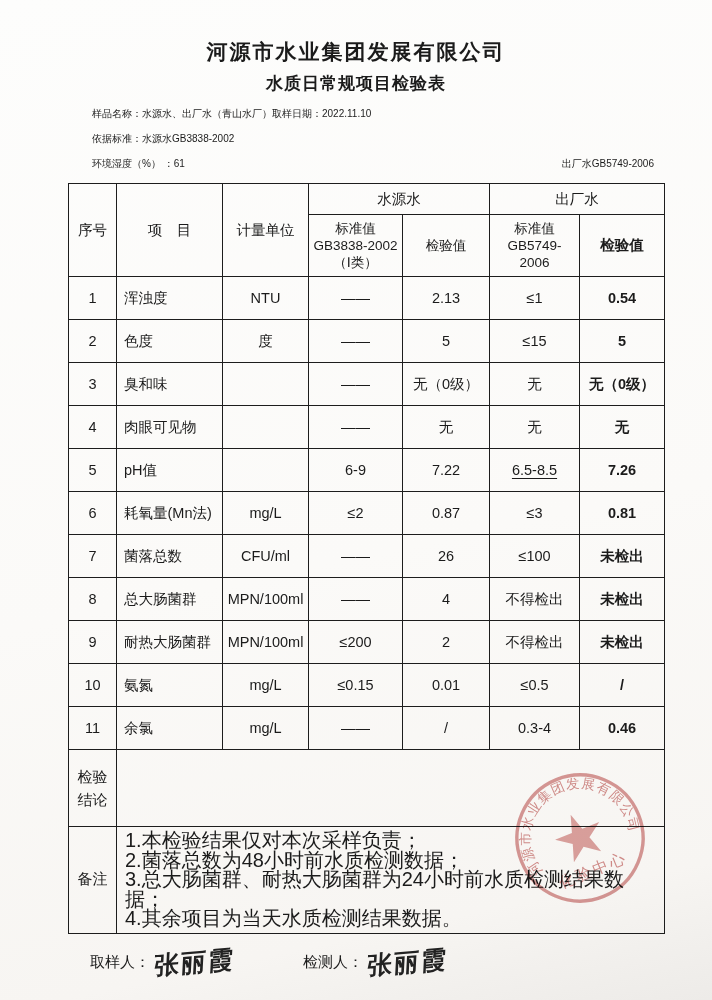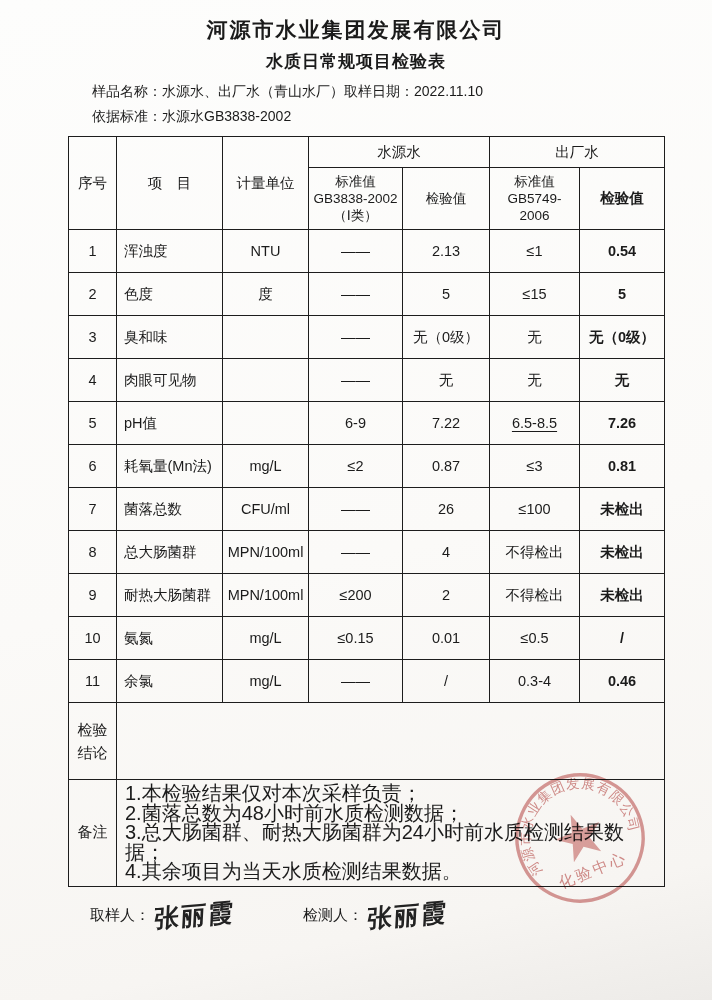--- a/index.html
+++ b/index.html
@@ -9,40 +9,40 @@
     background: #e9e7e4;
     color: #1b1b1b;
   }
   .page {
     position: relative;
     width: 712px;
     height: 1000px;
     margin: 0 auto;
     background: linear-gradient(168deg, #fdfdfc 0%, #fbfaf8 55%, #f7f5f2 88%, #edebe8 100%);
     overflow: hidden;
-    padding-top: 16px;
+    padding-top: 38px;
   }
   .title {
     text-align: center;
     font-size: 21px;
     font-weight: bold;
     letter-spacing: 2px;
     line-height: 28px;
   }
   .subtitle {
     text-align: center;
     font-size: 17px;
     font-weight: bold;
     letter-spacing: 1px;
     line-height: 27px;
     margin-top: 4px;
   }
   .info {
     margin: 4px 58px 0 92px;
-    font-size: 14px;
+    font-size: 10px;
     line-height: 25px;
   }
   .info-line { display: flex; justify-content: space-between; }
   .info-line .right-part { text-align: right; }
   .tbl {
     border-collapse: collapse;
     margin: 7px 0 0 68px;
     table-layout: fixed;
     width: 596px;
     font-size: 14.5px;
@@ -103,20 +103,24 @@
   <div class="title">河源市水业集团发展有限公司</div>
   <div class="subtitle">水质日常规项目检验表</div>
 
   <div class="info">
     <div class="info-line">
       <span><span>样品名称：</span><span>水源水、出厂水（青山水厂）</span><span>取样日期：</span><span>2022.11.10</span></span>
     </div>
     <div class="info-line">
       <span class="right-part"><span>依据标准：</span><span>水源水GB3838-2002</span></span>
     </div>
+    <div class="info-line">
+      <span><span>环境湿度（%） ：</span><span>61</span></span>
+      <span class="right-part">出厂水GB5749-2006</span>
+    </div>
   </div>
 
   <table class="tbl">
     <colgroup>
       <col style="width:48px">
         <col style="width:106px">
         <col style="width:86px">
       <col style="width:94px">
         <col style="width:87px">
         <col style="width:90px">

